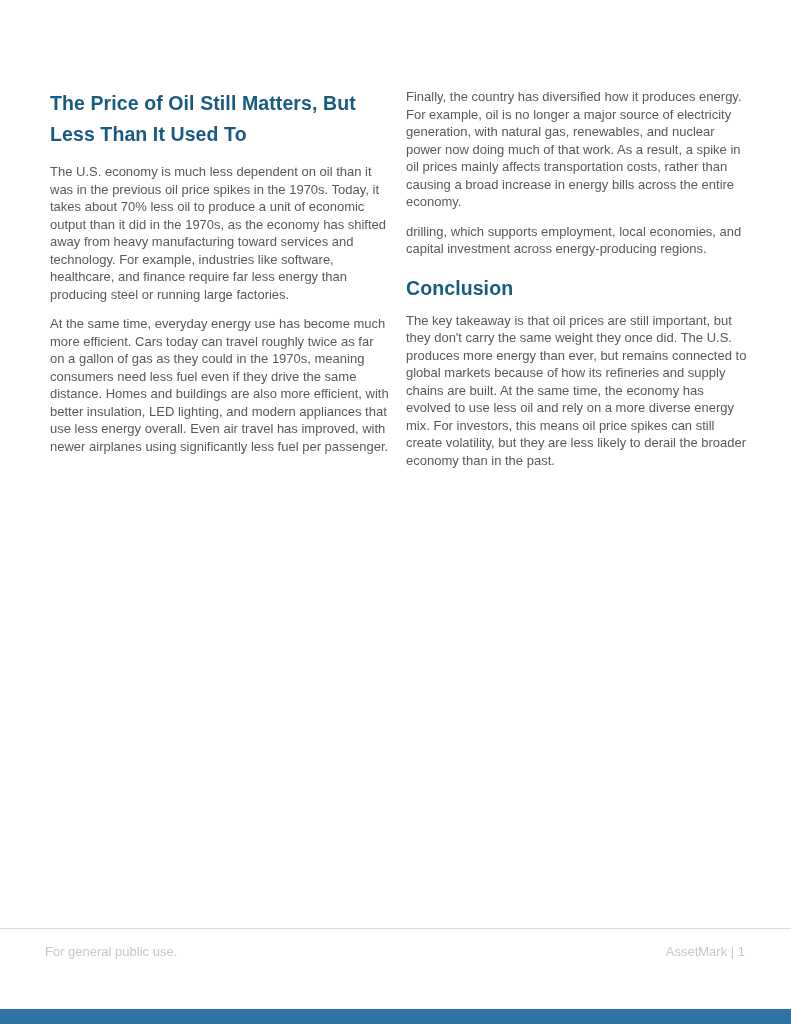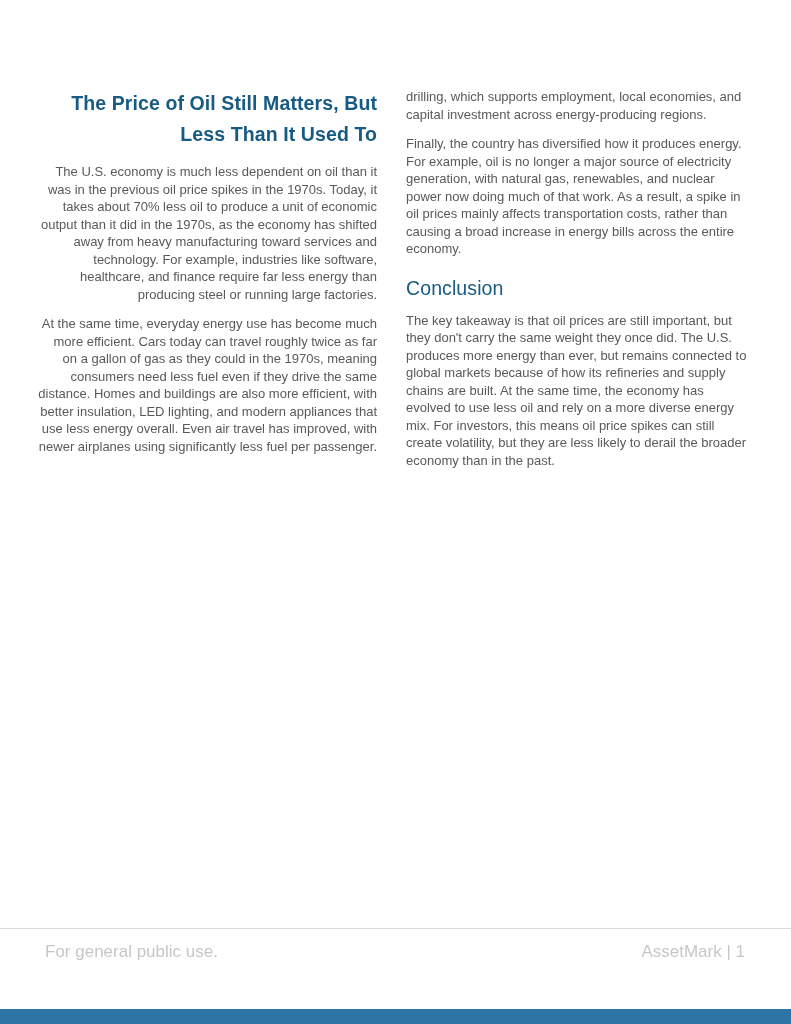--- a/index.html
+++ b/index.html
@@ -16,37 +16,37 @@
   }
 
   .column {
     position: absolute;
     top: 88px;
     width: 341px;
     color: #58595b;
     font-size: 13px;
     line-height: 17.5px;
   }
-  .column.left  { left: 36px; text-align: right; }
+  .column.left  { left: 50px; }
   .column.right { left: 406px; }
 
   h1.section-title {
     color: #175a83;
     font-size: 19.5px;
     line-height: 31px;
     font-weight: bold;
     margin: 0 0 13px 0;
     letter-spacing: 0.1px;
   }
 
   h2.conclusion-title {
     color: #175a83;
     font-size: 19.5px;
     line-height: 26px;
-    font-weight: normal;
+    font-weight: bold;
     margin: 17px 0 11px 0;
     letter-spacing: 0.1px;
   }
 
   p.body-par { margin: 0 0 12px 0; }
 
   .footer-rule {
     position: absolute;
     left: 0;
     right: 0;
@@ -56,21 +56,21 @@
   }
 
   .footer-text {
     position: absolute;
     top: 944px;
     left: 45px;
     right: 46px;
     display: flex;
     justify-content: space-between;
     color: #c7c7c7;
-    font-size: 17px;
+    font-size: 13px;
     line-height: 15px;
   }
 
   .bottom-bar {
     position: absolute;
     left: 0;
     right: 0;
     bottom: 0;
     height: 15px;
     background: #2e74a5;
@@ -81,22 +81,22 @@
 
 <div class="page">
 
   <section class="column left">
     <h1 class="section-title">The Price of Oil Still Matters, But Less Than It Used To</h1>
     <p class="body-par">The U.S. economy is much less dependent on oil than it was in the previous oil price spikes in the 1970s. Today, it takes about 70% less oil to produce a unit of economic output than it did in the 1970s, as the economy has shifted away from heavy manufacturing toward services and technology. For example, industries like software, healthcare, and finance require far less energy than producing steel or running large factories.</p>
     <p class="body-par">At the same time, everyday energy use has become much more efficient. Cars today can travel roughly twice as far on a gallon of gas as they could in the 1970s, meaning consumers need less fuel even if they drive the same distance. Homes and buildings are also more efficient, with better insulation, LED lighting, and modern appliances that use less energy overall. Even air travel has improved, with newer airplanes using significantly less fuel per passenger.</p>
   </section>
 
   <section class="column right">
+    <p class="body-par">Finally, the country has diversified how it produces energy. For example, oil is no longer a major source of electricity generation, with natural gas, renewables, and nuclear power now doing much of that work. As a result, a spike in oil prices mainly affects transportation costs, rather than causing a broad increase in energy bills across the entire economy.</p>
     <p class="body-par">drilling, which supports employment, local economies, and capital investment across energy-producing regions.</p>
-    <p class="body-par">Finally, the country has diversified how it produces energy. For example, oil is no longer a major source of electricity generation, with natural gas, renewables, and nuclear power now doing much of that work. As a result, a spike in oil prices mainly affects transportation costs, rather than causing a broad increase in energy bills across the entire economy.</p>
     <h2 class="conclusion-title">Conclusion</h2>
     <p class="body-par">The key takeaway is that oil prices are still important, but they don't carry the same weight they once did. The U.S. produces more energy than ever, but remains connected to global markets because of how its refineries and supply chains are built. At the same time, the economy has evolved to use less oil and rely on a more diverse energy mix. For investors, this means oil price spikes can still create volatility, but they are less likely to derail the broader economy than in the past.</p>
   </section>
 
   <div class="footer-rule"></div>
 
   <footer class="footer-text">
     <span>For general public use.</span>
     <span>AssetMark | 1</span>
   </footer>

